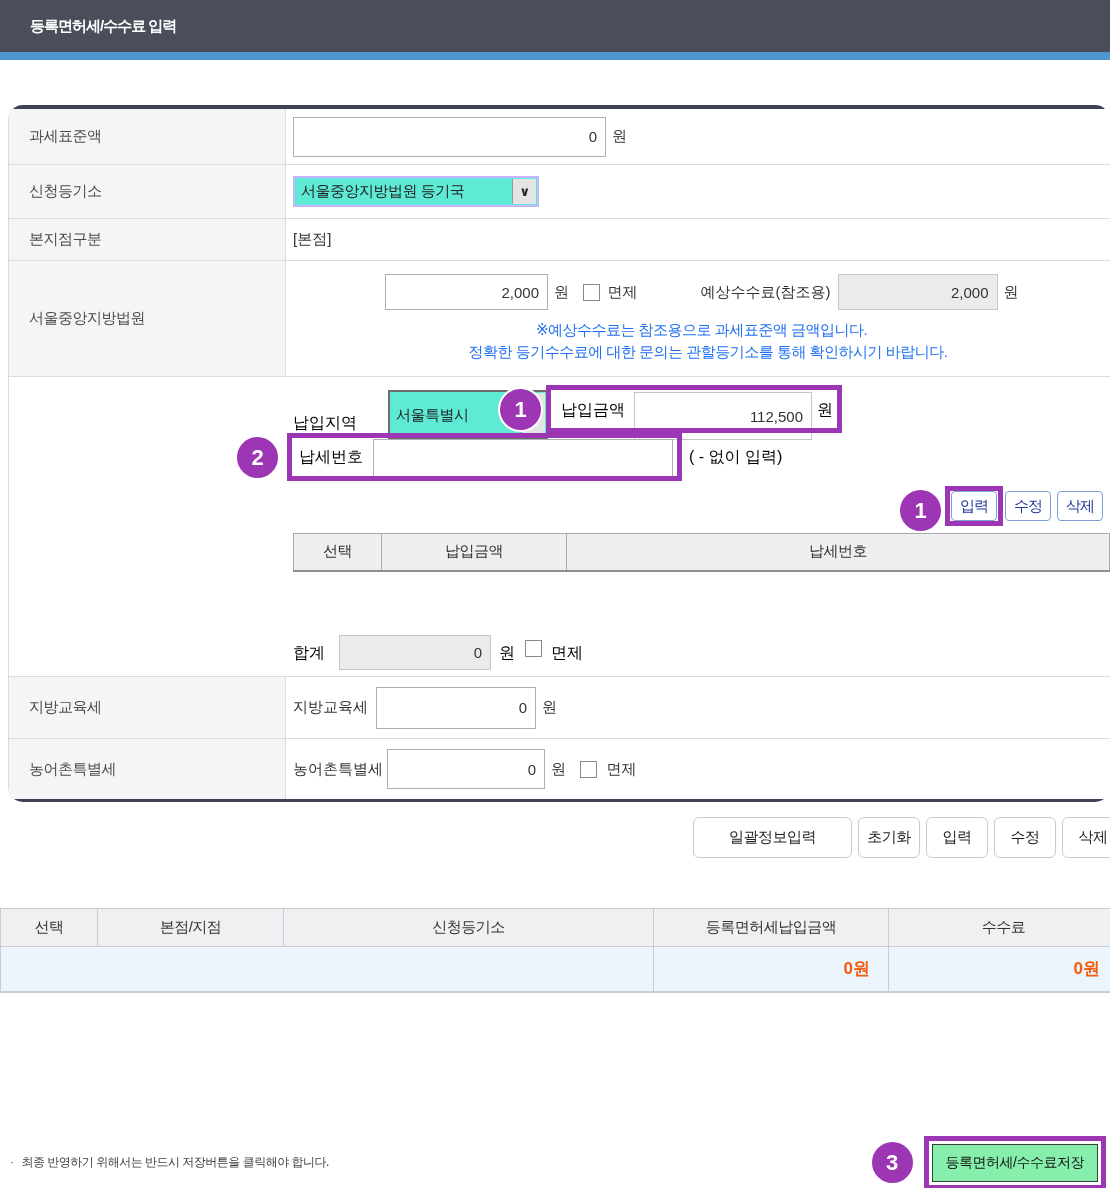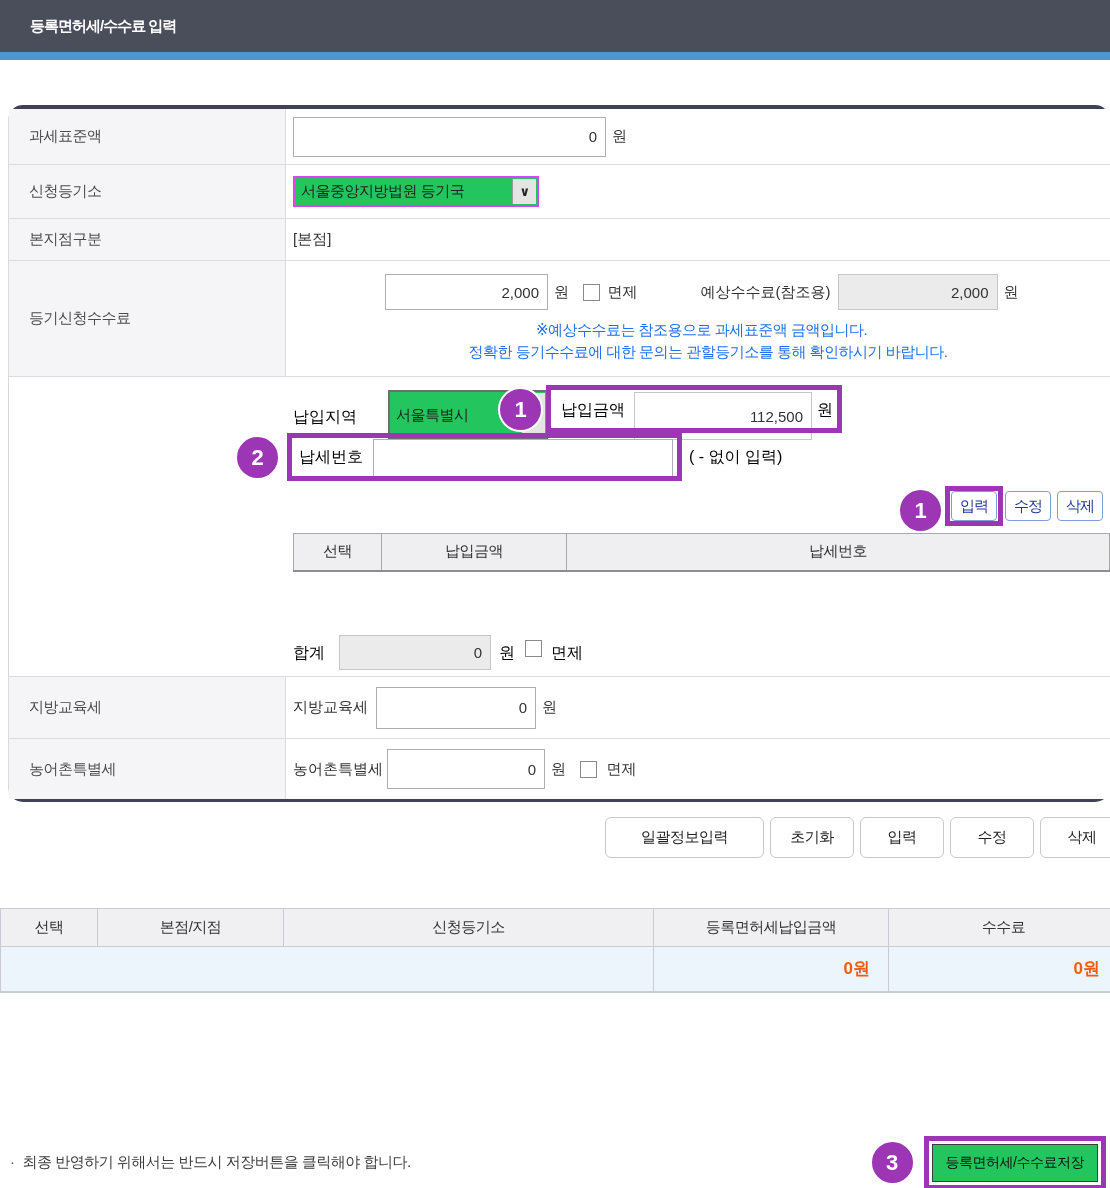--- a/index.html
+++ b/index.html
@@ -18,21 +18,21 @@
   .flabel { width:277px; min-width:277px; background:#f5f5f7; border-right:1px solid #dcdce0;
             display:flex; align-items:center; padding-left:20px; font-size:15px; color:#4b4b4b; letter-spacing:-0.5px; }
   .fvalue { flex:1; display:flex; align-items:center; padding:8px 0 8px 7px; font-size:15px; color:#333; }
 
   .inp { border:1px solid #aeaeb4; background:#fff; color:#333; font-size:15px; text-align:right;
          padding:0 8px; font-family:inherit; }
   .inp.ro { background:#ebebec; border:1px solid #c6c6c9; }
   .unit { margin-left:6px; letter-spacing:-0.5px; }
   .chk { width:17px; height:17px; border:1px solid #8a8a8a; background:#fff; display:inline-block; }
 
-  .sel { background:#22c55e; border:2px solid #d946ef; position:relative; display:flex; align-items:center;
+  .sel { background:#5eead4; border:2px solid #c4b5fd; position:relative; display:flex; align-items:center;
          padding-left:6px; font-size:15px; color:#222; letter-spacing:-0.5px; }
   .sel .arrow { position:absolute; right:1px; top:1px; bottom:1px; width:24px; background:#e4e4e4;
                 border-left:1px solid #9a9a9a; display:flex; align-items:center; justify-content:center;
                 font-size:13px; font-weight:bold; color:#222; }
 
   .blue-note { color:#1f6ff0; font-size:15px; letter-spacing:-0.5px; line-height:22px; }
 
   
   .frow.license { position:relative; height:300px; }
   .abs { position:absolute; }
@@ -44,37 +44,37 @@
 
   .license-table { position:absolute; left:284px; top:156px; width:calc(100% - 284px); border-collapse:collapse; }
   .license-table th { background:#efeff1; border:1px solid #a9a9ad; border-bottom:2px solid #8d8d92;
                       height:37px; font-size:15px; font-weight:normal; color:#333; letter-spacing:-0.5px; }
 
   
   .mid-actions { width:1110px; display:flex; justify-content:flex-end; gap:6px; margin-top:15px; }
   .mbtn { height:41px; background:#fff; border:1px solid #c9c9cc; border-radius:6px; font-size:15px;
           color:#222; display:flex; align-items:center; justify-content:center; letter-spacing:-0.5px; }
   .mbtn.wide { width:159px; }
-  .mbtn.norm { width:84px; }
+  .mbtn.norm { width:62px; }
   .mbtn.last { margin-right:-14px; }
 
   
   .summary { margin-top:50px; width:1118px; table-layout:fixed; border-collapse:collapse; }
   .summary th { background:#f0f0f2; border:1px solid #c9ccd2; height:38px; font-size:15px; font-weight:normal;
                 color:#333; letter-spacing:-0.5px; }
   .summary td { background:#ecf4fc; border:1px solid #c9ccd2; border-bottom:2px solid #c9cdd4; height:45px;
                 text-align:right; padding-right:18px; color:#f45b0e; font-size:17px; font-weight:bold; }
 
   
   .footer-row { margin-top:143px; display:flex; align-items:center; justify-content:space-between; padding:0 4px 0 10px; }
-  .note { font-size:15px; color:#3c3c3c; letter-spacing:-0.5px;text-align:center; }
+  .note { font-size:12px; color:#3c3c3c; letter-spacing:-0.5px;text-align:center; }
   .note .bullet { margin-right:8px; color:#555; }
   .save-group { display:flex; align-items:center; gap:9px; }
   .save-wrap { border:5px solid #9c36b5; padding:3px; }
-  .save-btn { background:#22c55e; border:1px solid #3c3c3c; font-size:14px; color:#111; padding:9px 13px;
+  .save-btn { background:#86efac; border:1px solid #3c3c3c; font-size:14px; color:#111; padding:9px 13px;
               font-family:inherit; letter-spacing:-0.5px; }
 </style>
 </head>
 <body>
 
 <div class="page">
 
   <div class="title-bar">
     <span>등록면허세/수수료 입력</span>
   </div>
@@ -99,40 +99,40 @@
         </div>
       </div>
     </div>
 
     <div class="frow" style="height:42px">
       <div class="flabel">본지점구분</div>
       <div class="fvalue">[본점]</div>
     </div>
 
     <div class="frow" style="height:116px">
-      <div class="flabel">등기신청수수료</div>
+      <div class="flabel">서울중앙지방법원</div>
       <div class="fvalue" style="flex-direction:column; align-items:center; justify-content:center">
         <div style="display:flex; align-items:center">
           <input class="inp" style="width: 163px; height: 36px;" value="2,000">
           <span class="unit">원</span>
           <span class="chk" style="margin-left:14px"></span>
           <span style="margin-left:8px">면제</span>
           <span style="margin-left:63px">예상수수료(참조용)</span>
           <input class="inp ro" style="width: 160px; height: 36px; margin-left: 7px;" readonly="" value="2,000">
           <span class="unit">원</span>
         </div>
         <div class="blue-note" style="margin-top:9px">※예상수수료는 참조용으로 과세표준액 금액입니다.</div>
         <div class="blue-note" style="padding-left:13px">정확한 등기수수료에 대한 문의는 관할등기소를 통해 확인하시기 바랍니다.</div>
       </div>
     </div>
 
     <div class="frow license">
       <div class="fvalue"></div>
 
-      <span class="abs" style="left:284px;top:30px">납입지역</span>
+      <span class="abs" style="left:284px;top:36px">납입지역</span>
       <div class="sel abs" style="left:379px;top:13px;width:160px;height:50px;border-color:#6e6e6e">
         <span>서울특별시</span>
         <span class="arrow">∨</span>
       </div>
 
       <span class="abs" style="left:552px;top:23px">납입금액</span>
       <input class="inp abs" style="left: 625px; top: 15px; width: 178px; height: 48px; border-color: rgb(198, 198, 201);" value="112,500">
       <span class="abs" style="left:808px;top:23px">원</span>
       <div class="hl-box abs" style="left:537px;top:8px;width:296px;height:48px"></div>
       <div class="badge abs" style="left:489px;top:10px">1</div>

